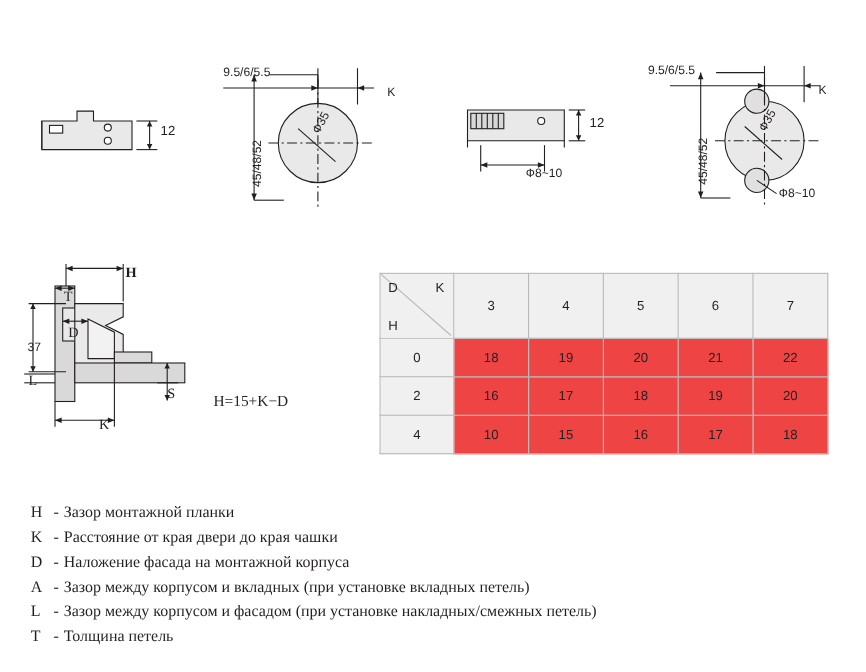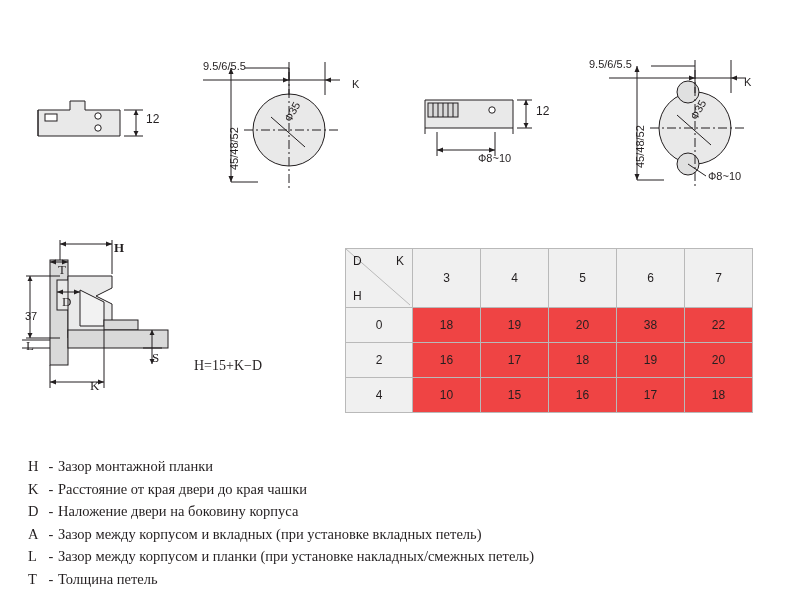--- a/index.html
+++ b/index.html
@@ -309,21 +309,21 @@
       <td>4</td>
       <td>5</td>
       <td>6</td>
       <td>7</td>
     </tr>
     <tr>
       <td class="rowhead">0</td>
       <td>18</td>
       <td>19</td>
       <td>20</td>
-      <td>38</td>
+      <td>21</td>
       <td>22</td>
     </tr>
     <tr>
       <td class="rowhead">2</td>
       <td>16</td>
       <td>17</td>
       <td>18</td>
       <td>19</td>
       <td>20</td>
     </tr>
@@ -339,26 +339,26 @@
     </table>
 
   <div class="legend">
     <div class="legend-row">
       <span class="legend-key">H</span><span class="legend-dash">-</span><span>Зазор монтажной планки</span>
     </div>
     <div class="legend-row">
       <span class="legend-key">K</span><span class="legend-dash">-</span><span>Расстояние от края двери до края чашки</span>
     </div>
     <div class="legend-row">
-      <span class="legend-key">D</span><span class="legend-dash">-</span><span>Наложение двери на боковину корпуса</span>
+      <span class="legend-key">D</span><span class="legend-dash">-</span><span>Наложение фасада на монтажной корпуса</span>
     </div>
     <div class="legend-row">
       <span class="legend-key">A</span><span class="legend-dash">-</span><span>Зазор между корпусом и вкладных (при установке вкладных петель)</span>
     </div>
     <div class="legend-row">
-      <span class="legend-key">L</span><span class="legend-dash">-</span><span>Зазор между корпусом и планки (при установке накладных/смежных петель)</span>
+      <span class="legend-key">L</span><span class="legend-dash">-</span><span>Зазор между корпусом и фасадом (при установке накладных/смежных петель)</span>
     </div>
     <div class="legend-row">
       <span class="legend-key">T</span><span class="legend-dash">-</span><span>Толщина петель</span>
     </div>
   </div>
 
 </div>
 
 </body></html>

